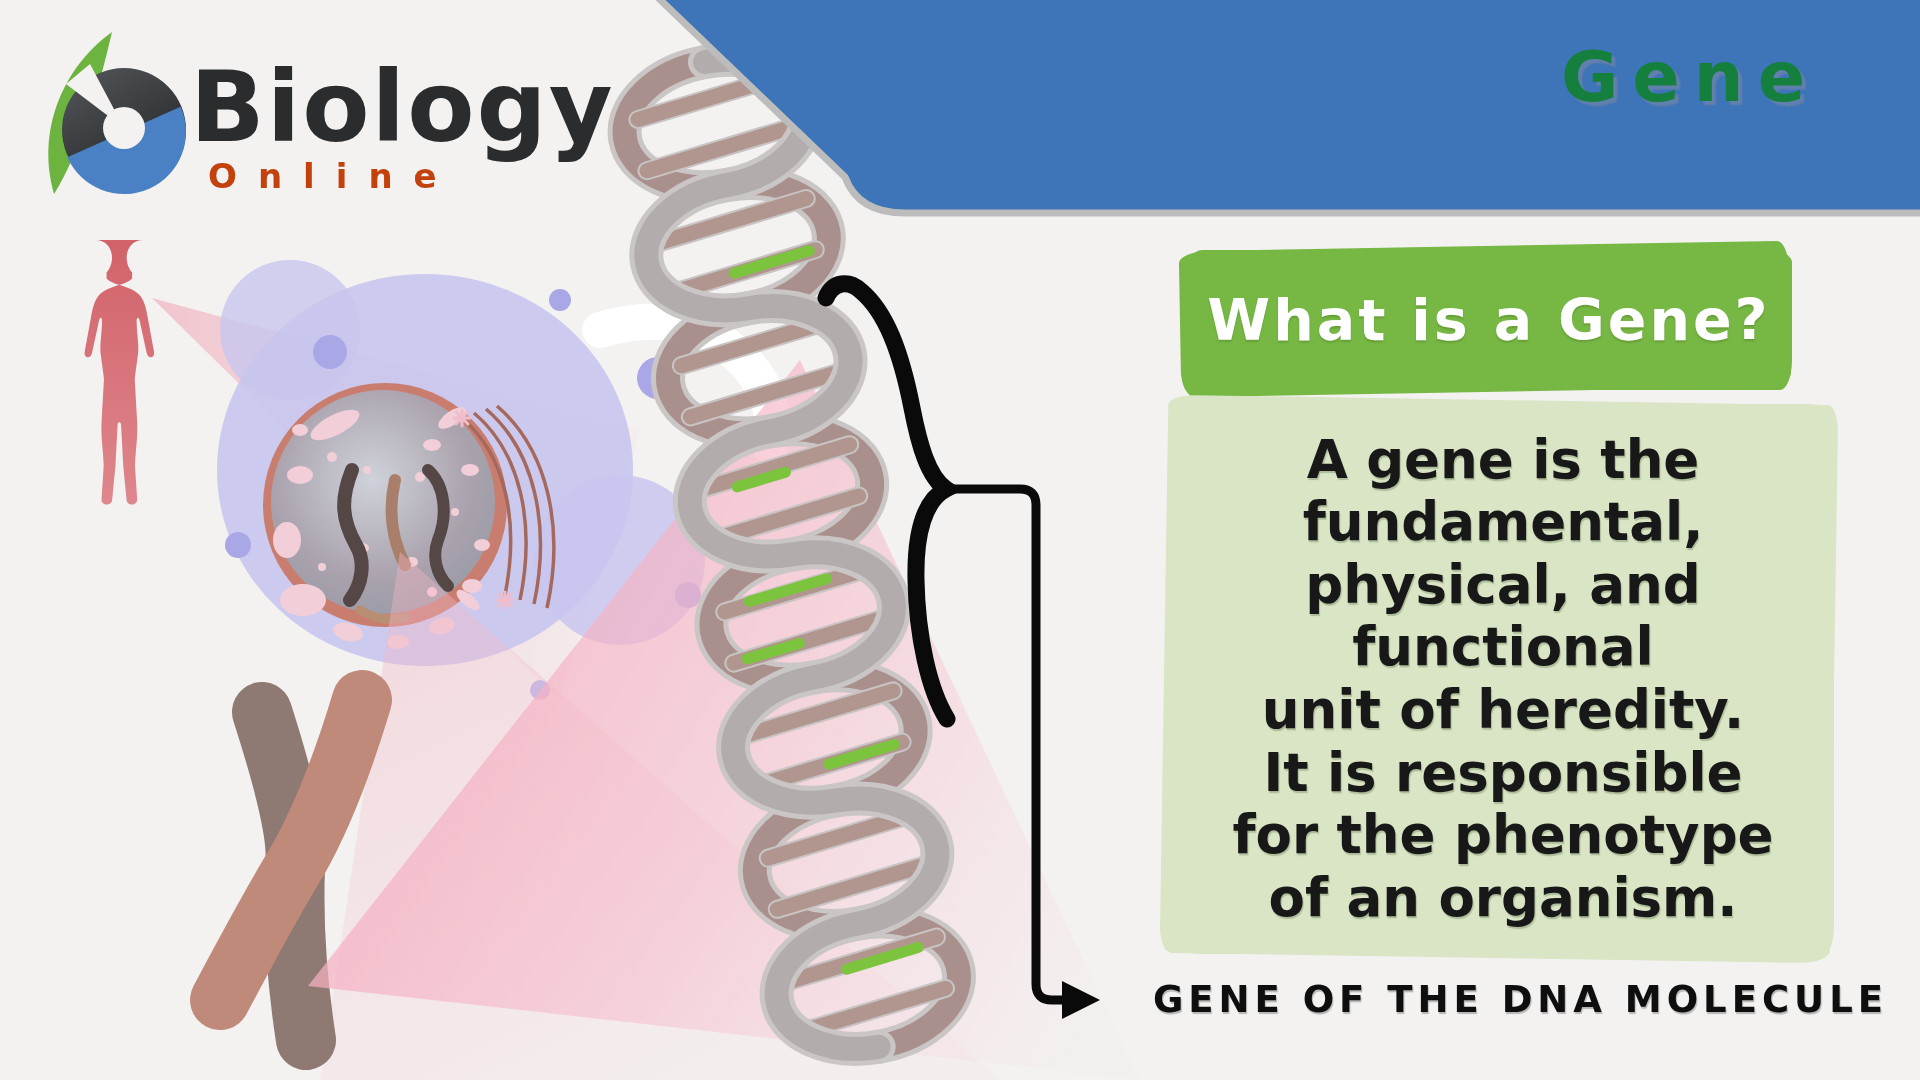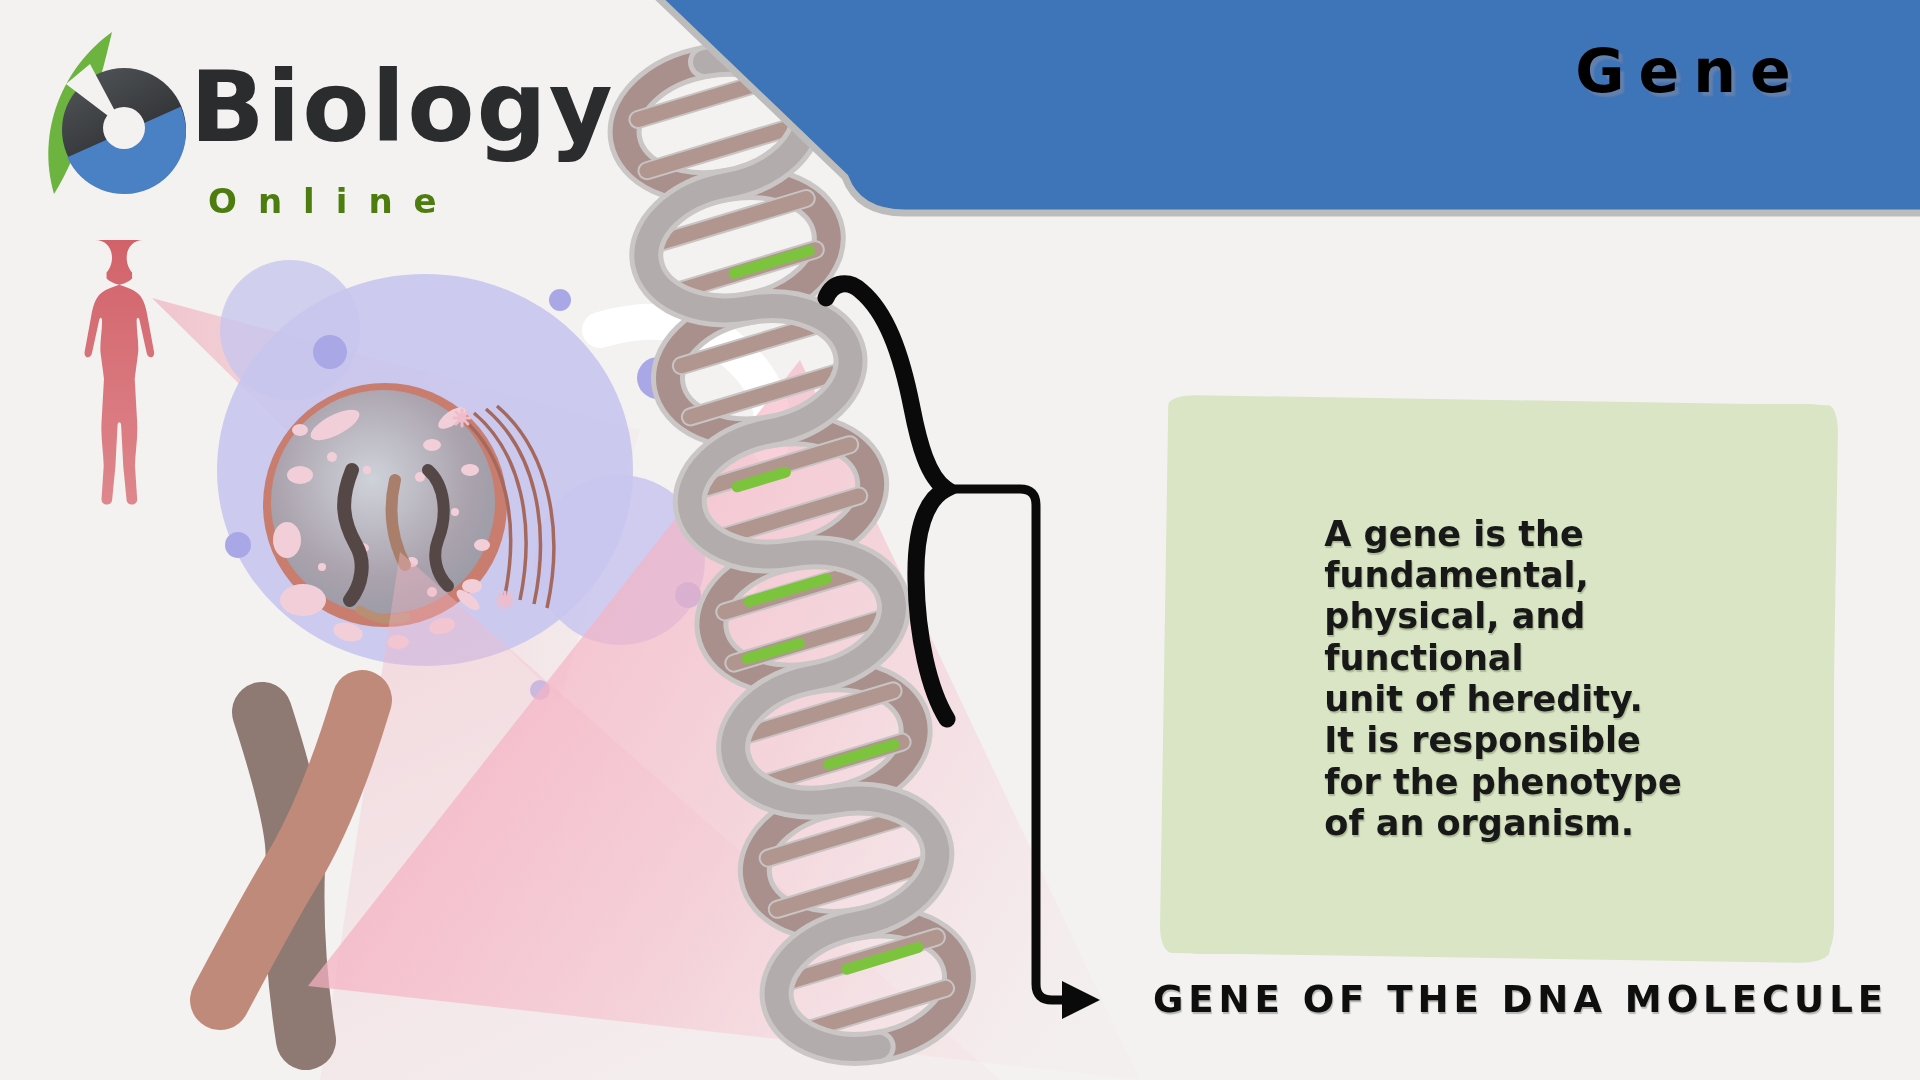--- a/index.html
+++ b/index.html
@@ -4,44 +4,44 @@
 <style>
   html,body{margin:0;padding:0;}
   body{width:1920px;height:1080px;overflow:hidden;background:#f3f2f1;
        font-family:"DejaVu Sans","Liberation Sans",sans-serif;position:relative;}
   #stage{position:absolute;inset:0;width:1920px;height:824px;}
   #art{position:absolute;left:0;top:0;z-index:1;}
   .txt{position:absolute;z-index:3;}
 
   
   .brand{left:190px;top:50px;font-size:98px;font-weight:bold;color:#2a2c2e;letter-spacing:2px;}
-  .brand-sub{left:208px;top:181px;font-size:34px;font-weight:bold;color:#4d7c0f;letter-spacing:21px;}
-
-  
-  .banner-title{left:1500px;top:36px;width:380px;text-align:center;color:#000000;
-    font-size:60px;font-weight:bold;letter-spacing:14px;
+  .brand-sub{left:208px;top:156px;font-size:34px;font-weight:bold;color:#c2410c;letter-spacing:21px;}
+
+  
+  .banner-title{left:1500px;top:36px;width:380px;text-align:center;color:#15803d;
+    font-size:70px;font-weight:bold;letter-spacing:14px;
     text-shadow:4px 4px 2px rgba(105,130,170,.85);}
 
   
   .question-box{left:1186px;top:250px;width:606px;height:140px;background:#77b845;
     border-radius:16px 26px 12px 30px / 26px 12px 30px 14px;
     display:flex;align-items:center;justify-content:center;}
   .question-box::before{content:"";position:absolute;inset:-4px 2px -2px -6px;background:#77b845;
     border-radius:30px 12px 26px 14px / 12px 30px 14px 26px;transform:rotate(-1deg);z-index:-1;}
   .question-title{color:#ffffff;font-size:57px;font-weight:bold;letter-spacing:3px;
     text-shadow:0 2px 2px rgba(70,110,30,.35);}
 
   
   .definition-box{left:1172px;top:404px;width:662px;height:550px;background:#d9e5c5;
     border-radius:14px 26px 10px 30px / 24px 10px 28px 12px;
     display:flex;align-items:center;justify-content:center;}
   .definition-box::before{content:"";position:absolute;inset:-4px 0 -4px -8px;background:#d9e5c5;
     border-radius:28px 10px 30px 12px / 10px 28px 12px 26px;transform:rotate(0.9deg);z-index:-1;}
-  .definition-text{color:#181818;font-size:35px;font-weight:bold;line-height:1.18;
-    white-space:pre-line;text-shadow:1px 2px 1px rgba(90,110,70,.35);}
+  .definition-text{color:#181818;font-size:53px;font-weight:bold;line-height:1.18;
+    text-align:center;white-space:pre-line;text-shadow:1px 2px 1px rgba(90,110,70,.35);}
 
   
   .caption{left:1128px;top:978px;width:760px;font-size:37px;font-weight:bold;color:#0e0e0e;
     letter-spacing:5px;text-shadow:1px 2px 1px rgba(0,0,0,.25);text-align:right;}
 </style>
 </head>
 <body>
 
 <div id="stage">
 
@@ -235,20 +235,23 @@
     <circle cx="124" cy="128" r="21" fill="#f3f2f1"></circle>
     <path d="M124,128 L66,84 L90,64 Z" fill="#f3f2f1"></path>
   </g>
 </svg>
 
 <div class="txt brand">Biology</div>
 <div class="txt brand-sub">Online</div>
 
 <div class="txt banner-title">Gene</div>
 
+<div class="txt question-box">
+  <span class="question-title">What is a Gene?</span>
+</div>
 
 <div class="txt definition-box">
   <span class="definition-text">A gene is the
 fundamental,
 physical, and
 functional
 unit of heredity.
 It is responsible
 for the phenotype
 of an organism.</span>

